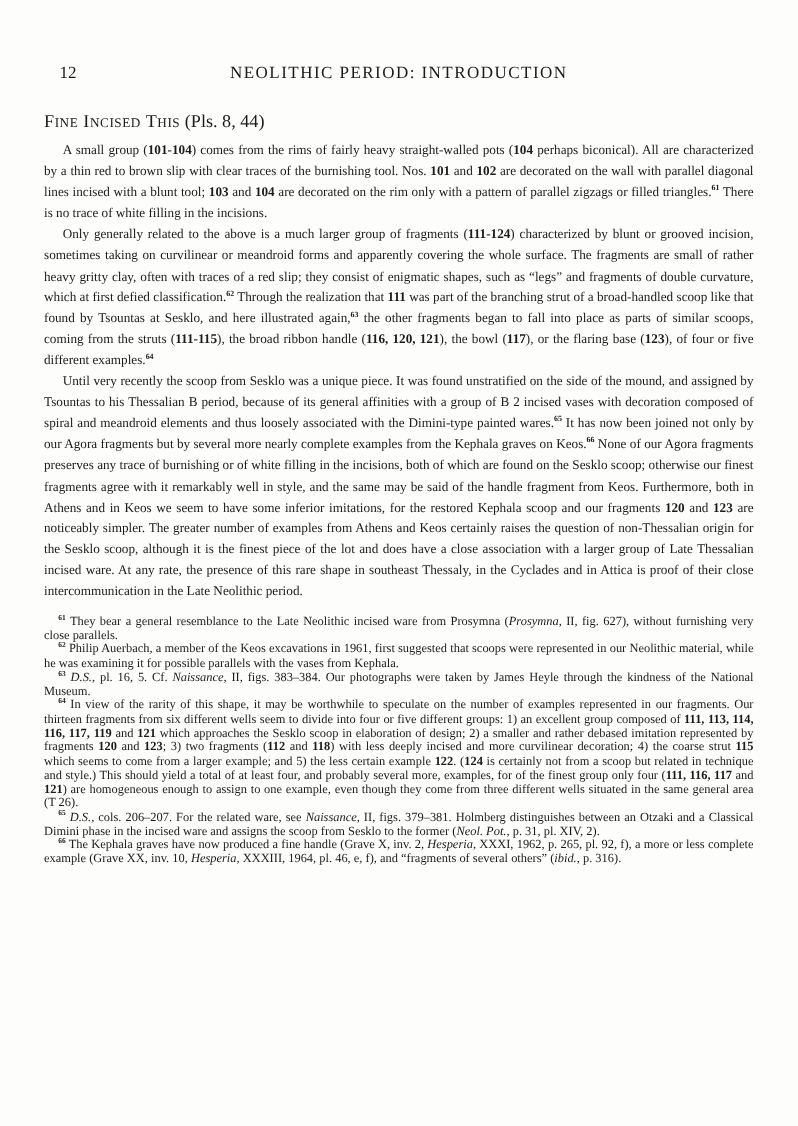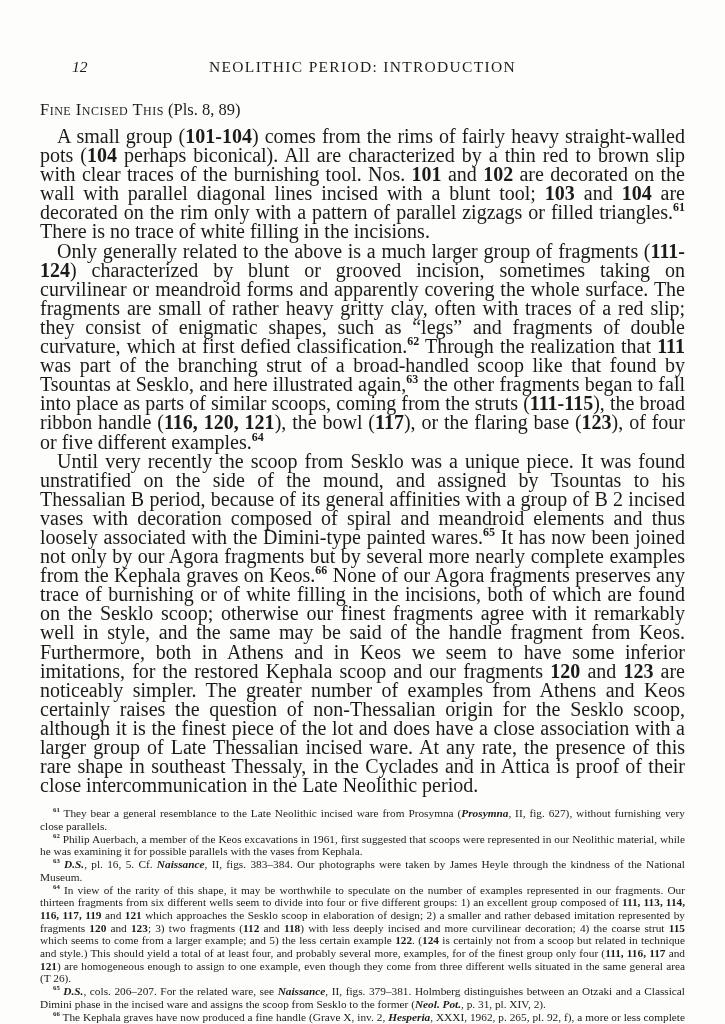--- a/index.html
+++ b/index.html
@@ -14,31 +14,31 @@
     overflow: hidden;
     font-family: "Liberation Serif", "DejaVu Serif", serif;
     color: #1b1b1b;
   }
   .running-head {
     position: relative;
     height: 18px;
     margin-bottom: 24px;
     font-size: 15.5px;
   }
-  .pagenum { position: absolute; left: 32px; top: 0; font-style: italic; }
+  .pagenum { position: absolute; left: 14px; top: 0; }
   .runtitle { display: block; text-align: center; letter-spacing: 1.3px; margin-top: 12px; }
   .ware-heading {
     margin: 0 0 7px 0;
     font-size: 16.5px;
     font-weight: 400;
   }
   .sc { font-variant: small-caps; letter-spacing: 0.5px; }
   .body-para {
     margin: 0;
-    font-size: 20px;
+    font-size: 12px;
     line-height: 19.1px;
     text-align: justify;
     text-indent: 17px;
   }
   .subhead {
     margin: 21px 0 9px 0;
     font-size: 12.5px;
     font-weight: 400;
     letter-spacing: 2px;
     text-indent: 16px;
@@ -46,33 +46,33 @@
   .footnotes { margin-top: 12px; }
   .footnote {
     margin: 0;
     font-size: 11.3px;
     line-height: 12.7px;
     text-align: justify;
     text-indent: 13px;
   }
   sup { font-size: 60%; font-weight: 700; line-height: 0; vertical-align: super; }
   .b { font-weight: 700; }
-  .i { font-style: italic; font-weight: bold; }
+  .i { font-style: italic; }
 </style>
 </head>
 <body>
 
 <div class="page">
 
   <div class="running-head">
     <span class="pagenum">12</span>
     <span class="runtitle">NEOLITHIC PERIOD: INTRODUCTION</span>
   </div>
 
-  <h2 class="ware-heading"><span class="sc">Fine Incised This</span><span> (Pls. 8, 89)</span></h2>
+  <h2 class="ware-heading"><span class="sc">Fine Incised This</span><span> (Pls. 8, 44)</span></h2>
 
   <p class="body-para"><span>A small group (</span><span class="b">101-104</span><span>) comes from the rims of fairly heavy straight-walled pots (</span><span class="b">104</span><span> perhaps biconical). All are characterized by a thin red to brown slip with clear traces of the burnishing tool. Nos. </span><span class="b">101</span><span> and </span><span class="b">102</span><span> are decorated on the wall with parallel diagonal lines incised with a blunt tool; </span><span class="b">103</span><span> and </span><span class="b">104</span><span> are decorated on the rim only with a pattern of parallel zigzags or filled triangles.</span><sup class="b">61</sup><span> There is no trace of white filling in the incisions.</span></p>
 
 
   <p class="body-para"><span>Only generally related to the above is a much larger group of fragments (</span><span class="b">111-124</span><span>) characterized by blunt or grooved incision, sometimes taking on curvilinear or meandroid forms and apparently covering the whole surface. The fragments are small of rather heavy gritty clay, often with traces of a red slip; they consist of enigmatic shapes, such as “legs” and fragments of double curvature, which at first defied classification.</span><sup class="b">62</sup><span> Through the realization that </span><span class="b">111</span><span> was part of the branching strut of a broad-handled scoop like that found by Tsountas at Sesklo, and here illustrated again,</span><sup class="b">63</sup><span> the other fragments began to fall into place as parts of similar scoops, coming from the struts (</span><span class="b">111-115</span><span>), the broad ribbon handle (</span><span class="b">116, 120, 121</span><span>), the bowl (</span><span class="b">117</span><span>), or the flaring base (</span><span class="b">123</span><span>), of four or five different examples.</span><sup class="b">64</sup></p>
 
   <p class="body-para"><span>Until very recently the scoop from Sesklo was a unique piece. It was found unstratified on the side of the mound, and assigned by Tsountas to his Thessalian B period, because of its general affinities with a group of B 2 incised vases with decoration composed of spiral and meandroid elements and thus loosely associated with the Dimini-type painted wares.</span><sup class="b">65</sup><span> It has now been joined not only by our Agora fragments but by several more nearly complete examples from the Kephala graves on Keos.</span><sup class="b">66</sup><span> None of our Agora fragments preserves any trace of burnishing or of white filling in the incisions, both of which are found on the Sesklo scoop; otherwise our finest fragments agree with it remarkably well in style, and the same may be said of the handle fragment from Keos. Furthermore, both in Athens and in Keos we seem to have some inferior imitations, for the restored Kephala scoop and our fragments </span><span class="b">120</span><span> and </span><span class="b">123</span><span> are noticeably simpler. The greater number of examples from Athens and Keos certainly raises the question of non-Thessalian origin for the Sesklo scoop, although it is the finest piece of the lot and does have a close association with a larger group of Late Thessalian incised ware. At any rate, the presence of this rare shape in southeast Thessaly, in the Cyclades and in Attica is proof of their close intercommunication in the Late Neolithic period.</span></p>
 
   <div class="footnotes">
     <p class="footnote"><sup class="b">61</sup><span> They bear a general resemblance to the Late Neolithic incised ware from Prosymna (</span><span class="i">Prosymna</span><span>, II, fig. 627), without furnishing very close parallels.</span></p>

